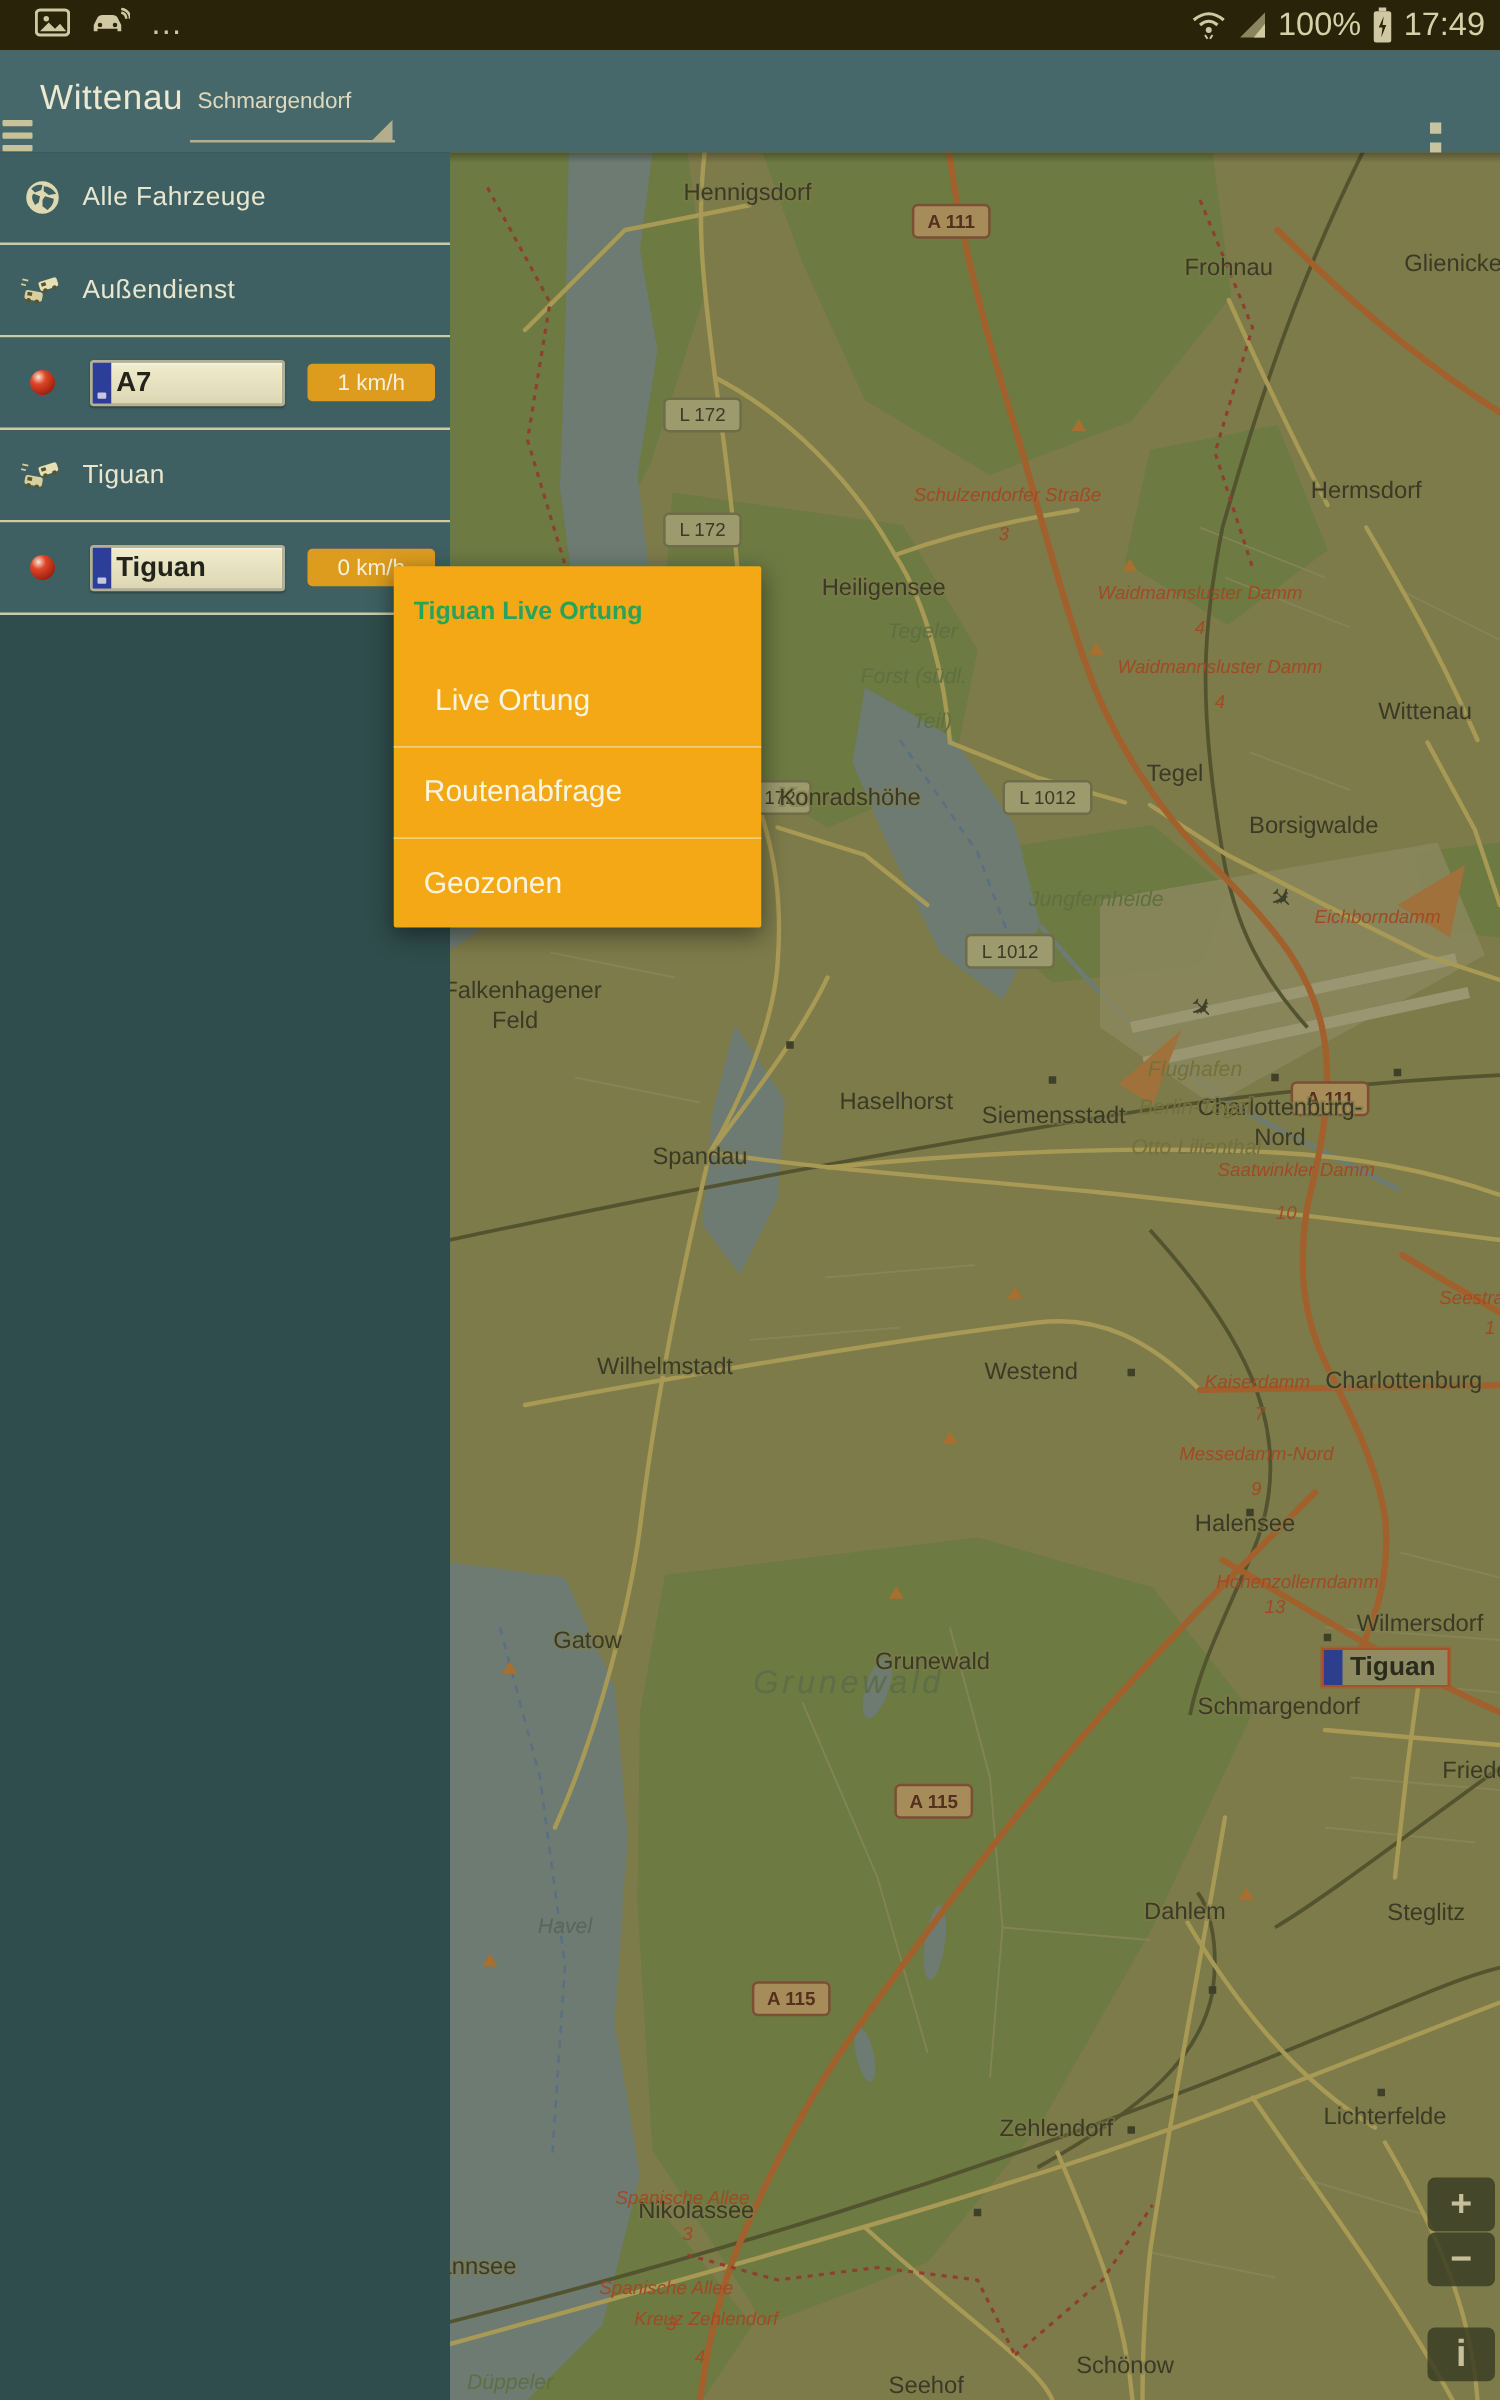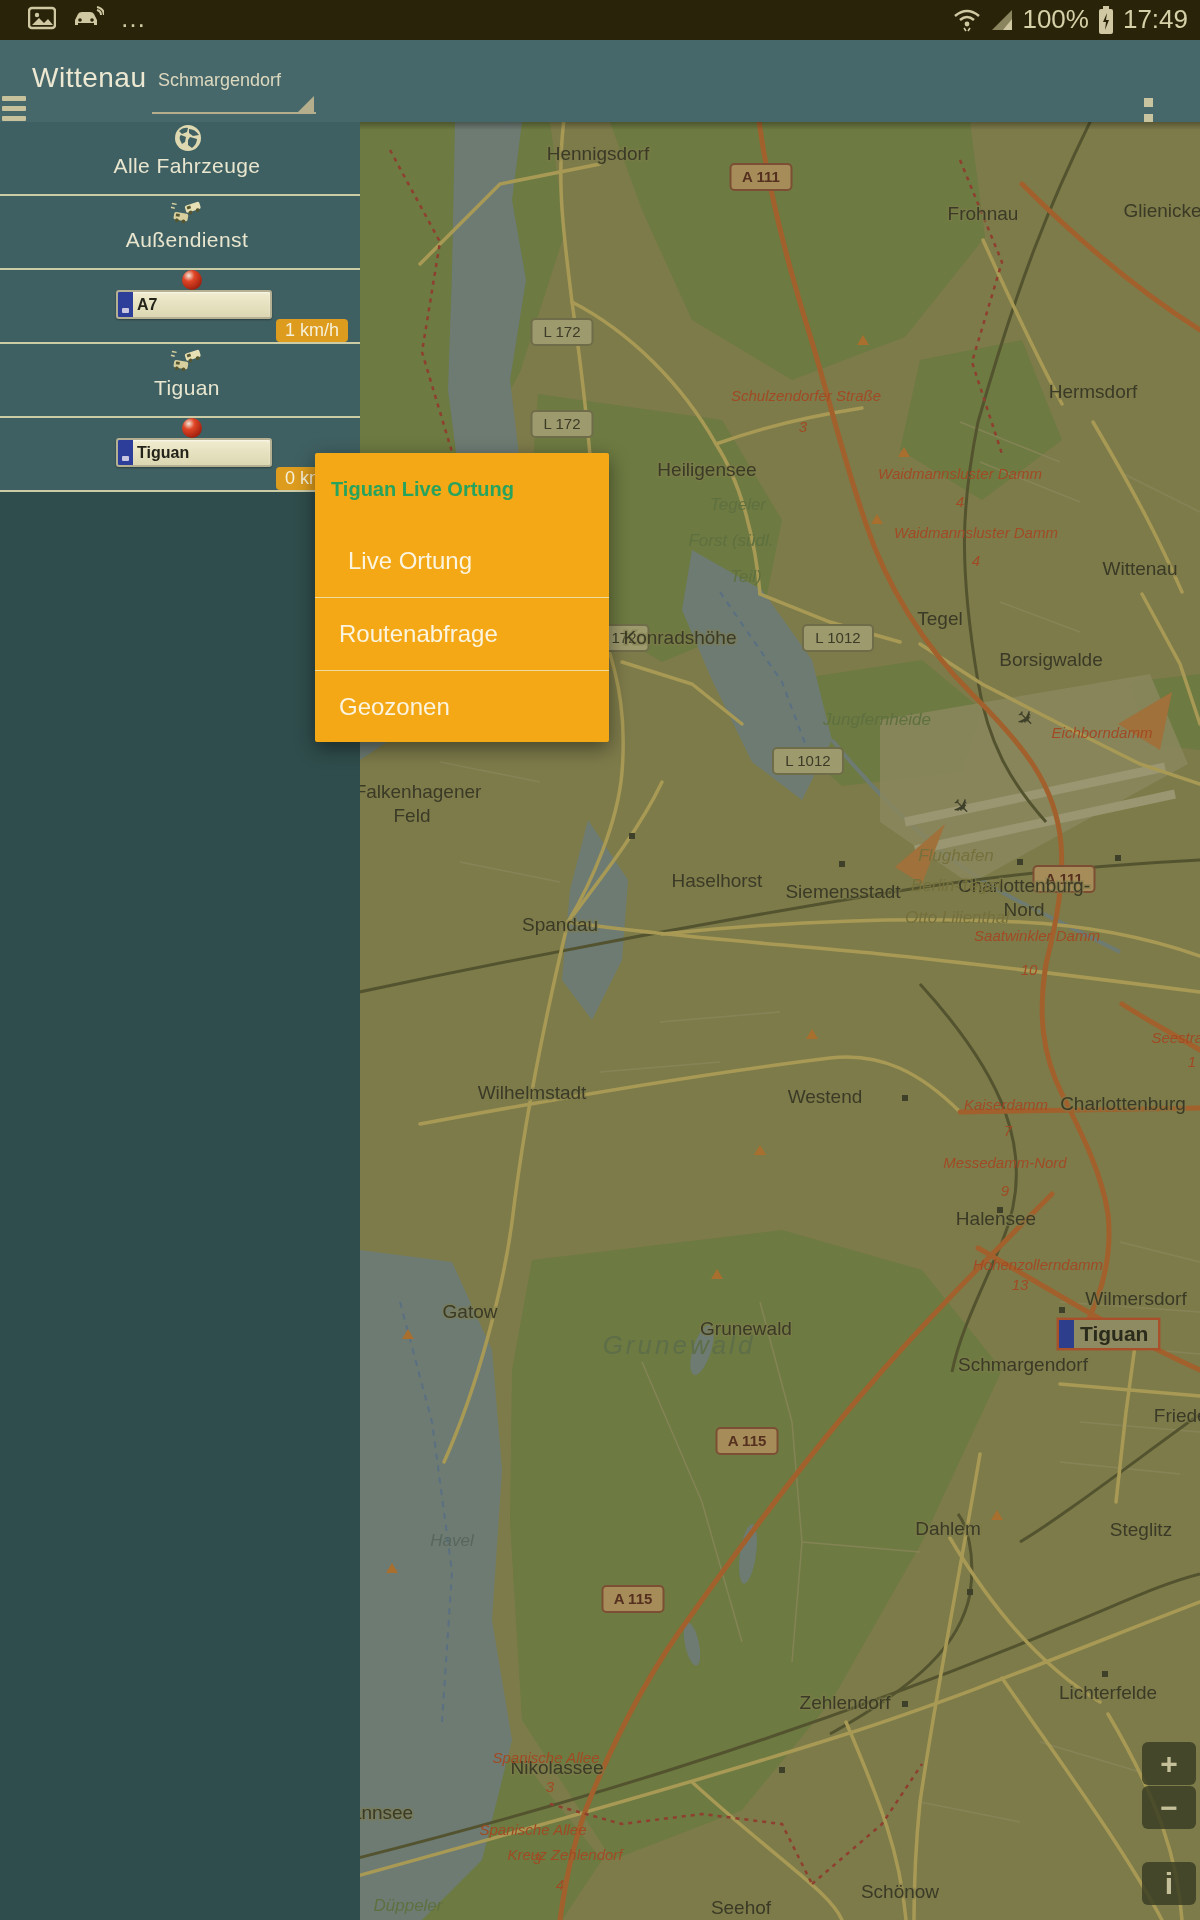--- a/index.html
+++ b/index.html
@@ -22,33 +22,33 @@
   #view-selector .vs-label{position:absolute;left:6px;top:12px;font-size:18px;color:#ddd9bf;}
   #view-selector .vs-underline{position:absolute;left:0;bottom:0;width:164px;height:2px;background:#b4ae8d;}
   #view-selector .vs-triangle{position:absolute;right:4px;bottom:2px;width:0;height:0;
      border-left:16px solid transparent;border-bottom:16px solid #b4ae8d;}
   #overflow{position:absolute;right:46px;top:58px;width:10px;}
   #overflow div{width:9px;height:9px;background:#c9c4a0;margin-bottom:7px;}
 
   
   #sidebar{position:absolute;left:0;top:122px;width:360px;height:1798px;background:#2f4d4c;}
   .sb-row{height:72px;background:#3f6062;border-bottom:2px solid rgba(228,222,178,.85);
-     display:flex;align-items:center;position:relative;flex-direction:column;}
+     display:flex;align-items:center;position:relative;}
   .sb-row .row-label{font-size:21px;color:#e9e6cf;margin-left:14px;letter-spacing:.4px;}
   .row-icon{width:36px;height:32px;margin-left:16px;display:flex;align-items:center;justify-content:center;flex:0 0 auto;}
   .ball{width:20px;height:20px;border-radius:50%;margin-left:24px;flex:0 0 auto;
      background:radial-gradient(circle at 34% 28%, #f2e8da 0%, #e04526 30%, #8c1608 88%);}
   .plate{margin-left:28px;width:152px;height:33px;border:2px solid #b5b091;border-radius:3px;
      background:linear-gradient(#f0ecce,#dcd7b2);display:flex;align-items:center;overflow:hidden;
      box-shadow:inset 0 1px 2px rgba(255,255,255,.6),0 1px 2px rgba(0,0,0,.35);}
   .plate .euro{width:15px;height:100%;background:#2d3e9a;display:flex;flex-direction:column;
      align-items:center;justify-content:flex-end;padding-bottom:3px;box-sizing:border-box;}
   .plate .euro i{display:block;width:7px;height:5px;background:#c8c5e0;margin-bottom:1px;border-radius:1px;}
-  .plate .plate-text{font-size:16px;font-weight:bold;color:#23231a;margin-left:4px;white-space:nowrap;}
-  .speed-badge{margin-left:auto;margin-right:12px;height:30px;padding:0 9px;border-radius:4px;
+  .plate .plate-text{font-size:22px;font-weight:bold;color:#23231a;margin-left:4px;white-space:nowrap;}
+  .speed-badge{margin-left:auto;margin-right:12px;height:30px;padding:0 24px;border-radius:4px;
      background:#dd9c1e;color:#f6f0d9;font-size:18px;display:flex;align-items:center;}
 
   
   #map{position:absolute;left:360px;top:122px;width:840px;height:1798px;overflow:hidden;background:#7d7b4a;}
   #map svg{position:absolute;left:0;top:0;}
   #map-topshadow{position:absolute;left:0;top:0;width:100%;height:8px;
      background:linear-gradient(rgba(0,0,0,.3),transparent);z-index:5;}
   text.town{fill:#3a3a26;font-size:19px;paint-order:stroke;stroke:rgba(125,123,74,.55);stroke-width:3px;}
   text.street{fill:#a14a24;font-size:15px;font-style:italic;}
   text.area{fill:#5f7040;font-size:17px;font-style:italic;}

